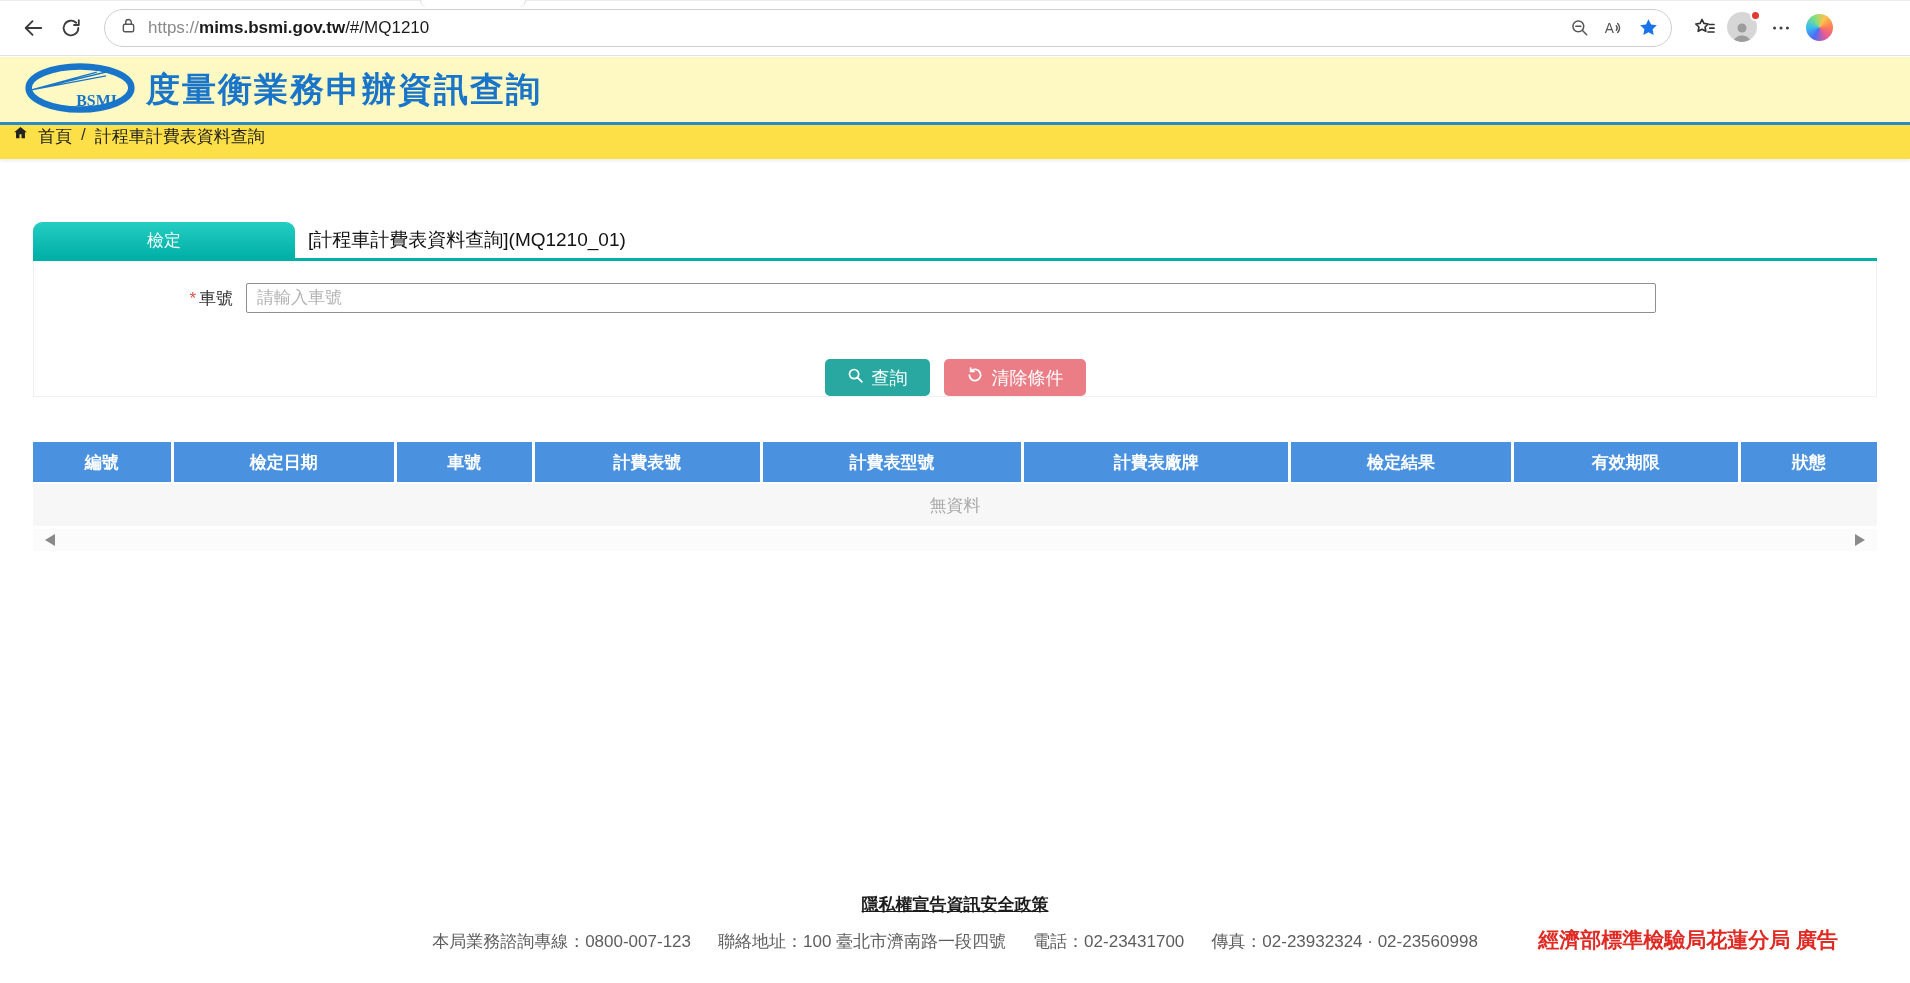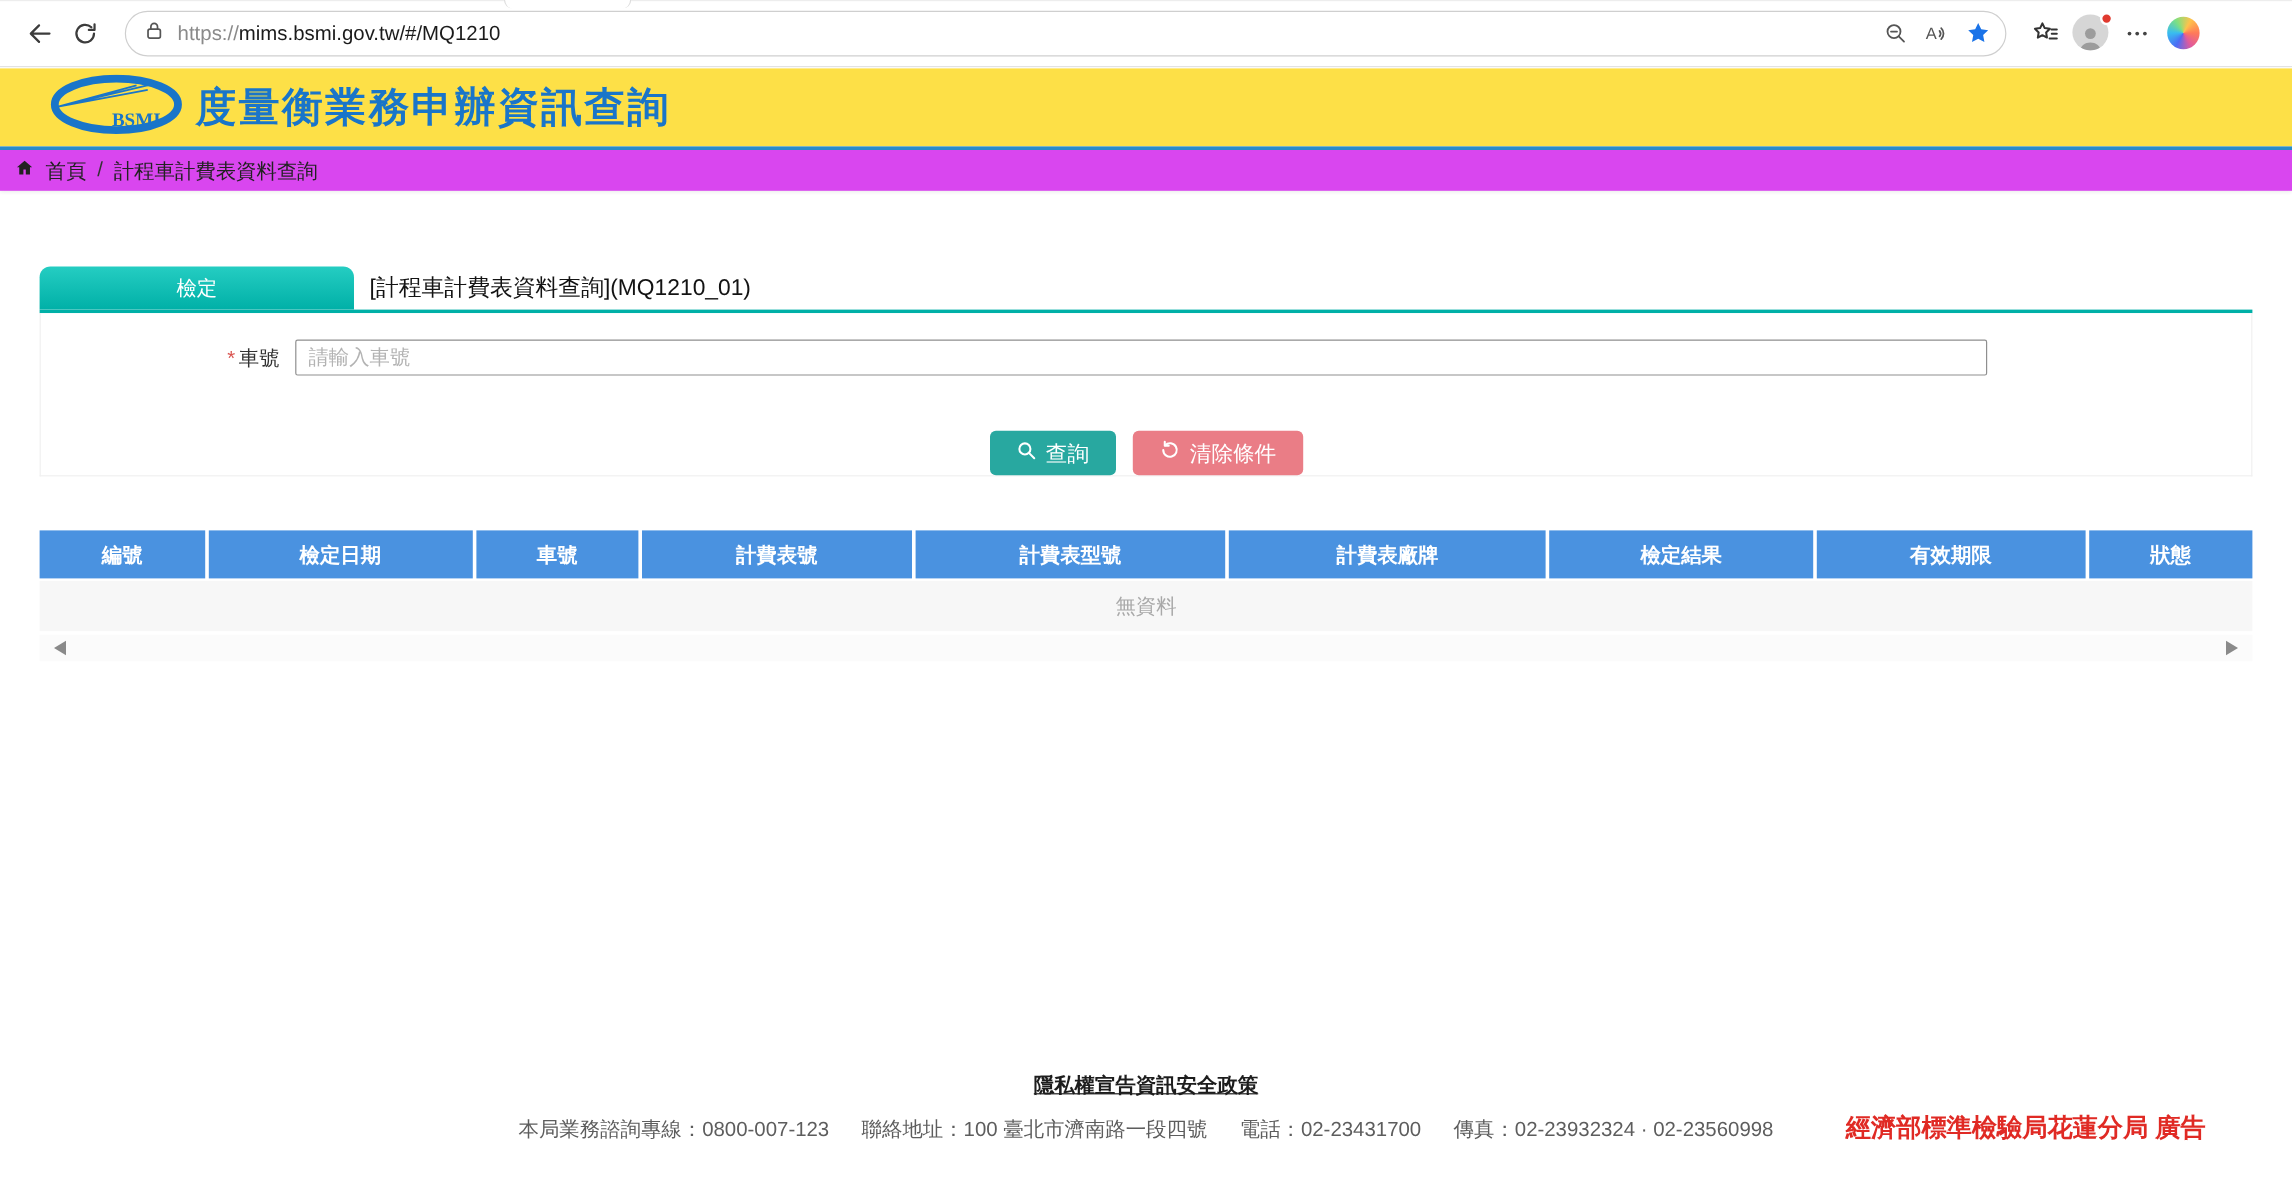--- a/index.html
+++ b/index.html
@@ -30,51 +30,51 @@
     display:flex; align-items:center; justify-content:center; border-radius:7px; cursor:pointer;
   }
   .icon-btn svg{ display:block; }
   .url-bar{
     margin-left:14px; width:1568px; height:38px; flex:0 0 auto;
     border:1px solid #cfcfcf; border-radius:20px; background:#fff;
     display:flex; align-items:center; padding:0 6px 0 14px;
   }
   .url-text{ font-size:17px; margin-left:10px; flex:1; white-space:nowrap; overflow:hidden; }
   .url-scheme{ color:#8a8a8a; }
-  .url-host{ color:#1b1b1b; font-weight:normal; }
+  .url-host{ color:#1b1b1b; font-weight:bold; }
   .url-path{ color:#1b1b1b; }
   .pill-btn{ width:34px; height:34px; }
   .avatar-wrap{ position:relative; width:32px; height:32px; }
   .avatar-circle{
     width:30px; height:30px; border-radius:50%; background:#d6d6d6; overflow:hidden;
     display:flex; align-items:flex-end; justify-content:center;
   }
   .avatar-dot{
     position:absolute; top:-2px; right:-2px; width:11px; height:11px;
     background:#e03a2f; border:2px solid #fff; border-radius:50%;
   }
   .copilot{
     width:27px; height:27px; border-radius:50%;
     background: conic-gradient(from 210deg, #4b6cf5, #38bdf0, #7ee081, #ffc24b, #ff7a59, #e05a9d, #4b6cf5);
   }
 
   
   .site-header{
     position:absolute; top:57px; left:0; width:1910px; height:65px;
-    display:flex; align-items:center; padding-left:41px; background:#fde047;
+    display:flex; align-items:center; padding-left:24px; background:#fef9c3;
   }
   .site-title{
     margin-left:10px; font-size:34px; font-weight:bold; color:#1975c9; letter-spacing:2px;
   }
   .blue-divider{ position:absolute; top:122px; left:0; width:1910px; height:3px; background:#2a8bc9; }
 
   
   .breadcrumb{
     position:absolute; top:125px; left:0; width:1910px; height:34px;
-    background:#d946ef; display:flex; align-items:center; gap:9px;
+    background:#fde047; display:flex; gap:9px;
     padding-left:12px; font-size:17px; color:#222;
     box-shadow:0 2px 3px rgba(0,0,0,.07);
   }
   .crumb-home{ cursor:pointer; }
   .crumb-sep{ color:#333; }
 
   
   .tab-row{
     position:absolute; top:222px; left:33px; width:1844px; height:36px;
     display:flex; align-items:center;

